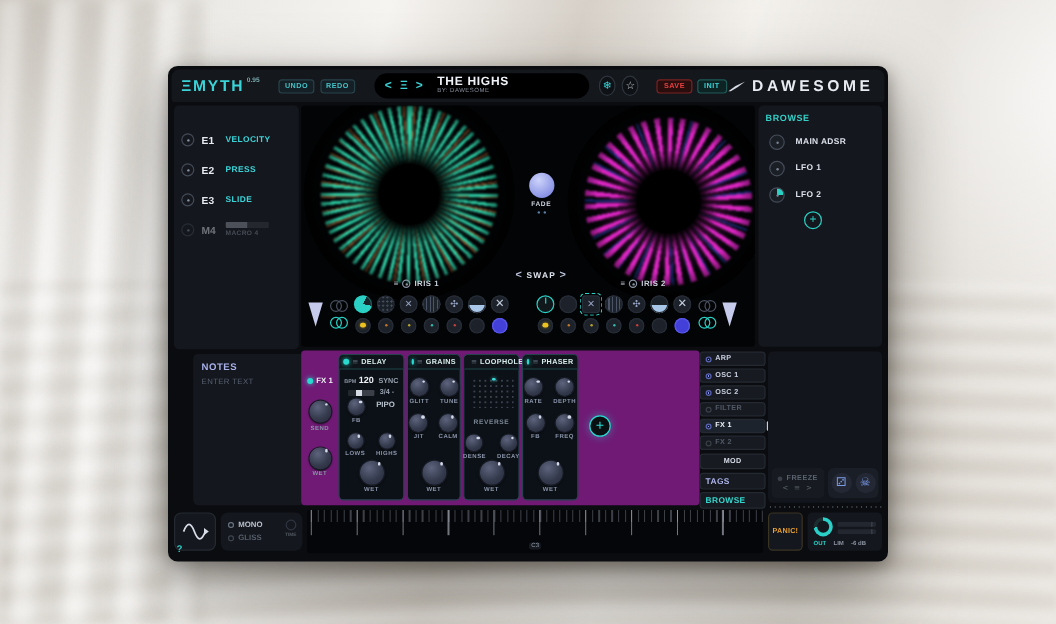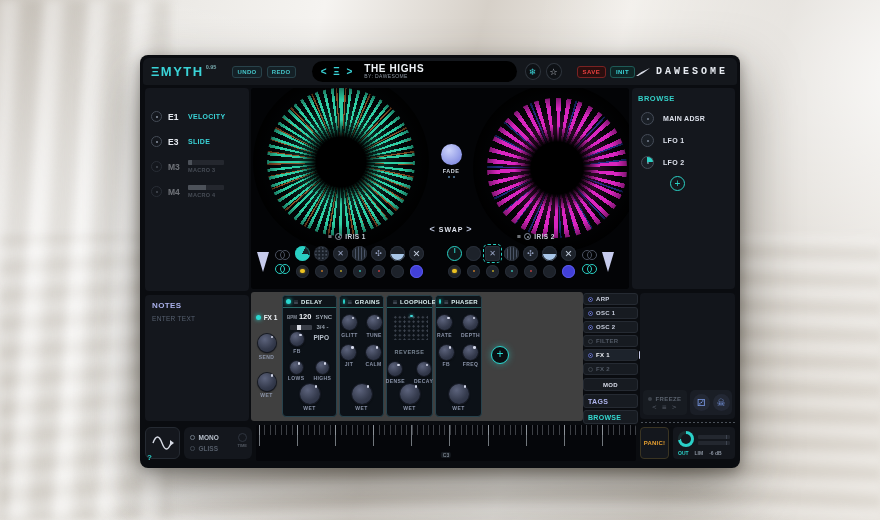--- a/index.html
+++ b/index.html
@@ -38,21 +38,21 @@
   .icon-circ { width:17px; height:17px; border-radius:50%; border:1px solid #2e343c; display:flex;
                align-items:center; justify-content:center; margin-left:5px; cursor:pointer; background:#0e1115; }
   .icon-circ.first { margin-left:8px; }
   .snow { color:#3ad4d8; font-size:9px; font-family:"DejaVu Sans",sans-serif; }
   .star { color:#cdd3dc; font-size:9px; font-family:"DejaVu Sans",sans-serif; }
   .save-btn { margin-left:15px; padding:2px 5px; background:#2a0e0e; border:1px solid #7a2222; border-radius:3px;
               font-size:6px; font-weight:bold; color:#ea4040; letter-spacing:.4px; cursor:pointer; }
   .init-btn { margin-left:4px; padding:2px 5px; background:#0e2424; border:1px solid #1e5a56; border-radius:3px;
               font-size:6px; font-weight:bold; color:#3ad4d8; letter-spacing:.4px; cursor:pointer; }
   .brand { margin-left:auto; margin-right:9px; display:flex; align-items:center; gap:5px; }
-  .brand-text { font-size:10px; color:#e8ecf2; letter-spacing:3px; font-weight:bold;font-family:Liberation Mono, monospace; }
+  .brand-text { font-size:13px; color:#e8ecf2; letter-spacing:3px; font-weight:bold; }
 
   
   .setup-panel { position:absolute; left:5px; top:33px; width:104px; height:203px; background:#14171d; border-radius:4px; padding:7px 6px; }
   .setup-grid { display:grid; grid-template-columns:46px 1fr; row-gap:2.5px; align-items:baseline; }
   .sg-l { text-align:right; padding-right:7px; }
   .setup-head-l { font-size:7.5px; font-weight:bold; color:#dfe4ea; }
   .setup-menu { color:#9aa4b0; margin-right:2px; font-family:"DejaVu Sans",sans-serif; }
   .setup-device { font-size:7.5px; font-weight:bold; color:#3ad4d8; letter-spacing:.3px; }
   .sp-label { font-size:5.5px; color:#828c98; font-weight:bold; }
   .sp-value { font-size:6px; color:#4f9294; font-weight:bold; }
@@ -65,21 +65,21 @@
   .macro-row { display:flex; align-items:center; gap:6px; height:25px; }
   .macro-stack { display:flex; flex-direction:column; gap:1.5px; }
   .macro-bar { width:36px; height:5px; background:#3a3f47; border-radius:1px; overflow:hidden; }
   .macro-fill { height:100%; background:#a9a9e8; }
   .macro-label { font-size:5.5px; font-weight:bold; color:#aeb4e2; letter-spacing:.3px; }
   .macro-row.dim { opacity:.42; }
   .macro-row.dim .macro-fill { background:#9aa2ac; }
   .macro-row.dim .macro-label { color:#8a93a0; }
 
   
-  .notes-panel { position:absolute; left:5px; top:240px; width:104px; height:126px; background:#14171d; border-radius:4px; padding:6px 7px; }
+  .notes-panel { position:absolute; left:21px; top:240px; width:104px; height:126px; background:#14171d; border-radius:4px; padding:6px 7px; }
   .notes-title { font-size:8px; font-weight:bold; color:#a9b0ea; letter-spacing:.4px; }
   .notes-ph { font-size:6.5px; color:#566070; margin-top:5px; letter-spacing:.3px; }
 
   
   .display { position:absolute; left:111px; top:33px; width:378px; height:201px; background:#030406; border-radius:3px; overflow:hidden; }
   .iris { position:absolute; border-radius:50%; }
   .iris .spikes { position:absolute; inset:0; border-radius:50%; filter:blur(.7px); }
   .iris .cover { position:absolute; inset:-14px; border-radius:50%; }
   .iris-1 { left:16px; top:0px; width:148px; height:148px; }
   .iris-1 .spikes { background:
@@ -134,21 +134,21 @@
   .ic-sel { outline:1px dashed #2ad0c4; outline-offset:1px; border-radius:3px; }
   .dot { border-radius:50%; }
   .d-yb { width:4.5px; height:4.5px; background:#ecc220; box-shadow:0 0 3px #ecc22088; }
   .d-or { width:2px; height:2px; background:#c07828; }
   .d-ye { width:2px; height:2px; background:#b8a428; }
   .d-te { width:2px; height:2px; background:#34b8ac; }
   .d-re { width:2px; height:2px; background:#c04040; }
   .ic-blue { background:#4240d8; box-shadow:inset 0 0 0 1px #5a58e8; }
 
   
-  .fx-area { position:absolute; left:111px; top:237px; width:332px; height:129px; background:#404040; border-radius:3px; }
+  .fx-area { position:absolute; left:111px; top:237px; width:332px; height:129px; background:#701a75; border-radius:3px; }
   .fx1-col { position:absolute; left:1px; top:22px; width:29px; display:flex; flex-direction:column; align-items:center; }
   .fx1-head { display:flex; align-items:center; gap:3px; font-size:6.5px; font-weight:bold; color:#eef2f6; }
   .fx-dot { width:5px; height:5px; border-radius:50%; background:#2ad8d0; box-shadow:0 0 4px #2ad8d0; }
   .knob { border-radius:50%; background:radial-gradient(circle at 38% 30%, #5c637c, #343a4c 58%, #242a3c);
           box-shadow:0 0 0 1px #161a24, 0 1px 2px #000; position:relative; cursor:pointer; }
   .knob::after { content:""; position:absolute; width:2.5px; height:2.5px; border-radius:50%; background:#d4d9ea; top:1.5px; right:2.5px; }
   .k13 { width:13px; height:13px; } .k14 { width:14px; height:14px; } .k15 { width:15px; height:15px; }
   .k18 { width:18px; height:18px; } .k20 { width:20px; height:20px; }
   .klabel { font-size:5px; font-weight:bold; color:#8a93a8; letter-spacing:.4px; margin-top:1.5px; }
   .kcell { display:flex; flex-direction:column; align-items:center; }
@@ -291,32 +291,27 @@
 
   <div class="setup-panel">
     <div class="exp-list">
       <div class="exp-row">
         <div class="ring"></div>
         <span class="exp-id">E1</span>
         <span class="exp-label">VELOCITY</span>
       </div>
       <div class="exp-row">
         <div class="ring"></div>
+        <span class="exp-id">E2</span>
+        <span class="exp-label">PRESS</span>
+      </div>
+      <div class="exp-row">
+        <div class="ring"></div>
         <span class="exp-id">E3</span>
         <span class="exp-label">SLIDE</span>
-      </div>
-      <div class="macro-row dim">
-        <div class="ring"></div>
-        <span class="exp-id">M3</span>
-        <div class="macro-stack">
-          <div class="macro-bar">
-              <div class="macro-fill" style="width:12%"></div>
-            </div>
-          <span class="macro-label">MACRO 3</span>
-        </div>
       </div>
       <div class="macro-row dim">
         <div class="ring"></div>
         <span class="exp-id">M4</span>
         <div class="macro-stack">
           <div class="macro-bar">
               <div class="macro-fill" style="width:50%"></div>
             </div>
           <span class="macro-label">MACRO 4</span>
         </div>

